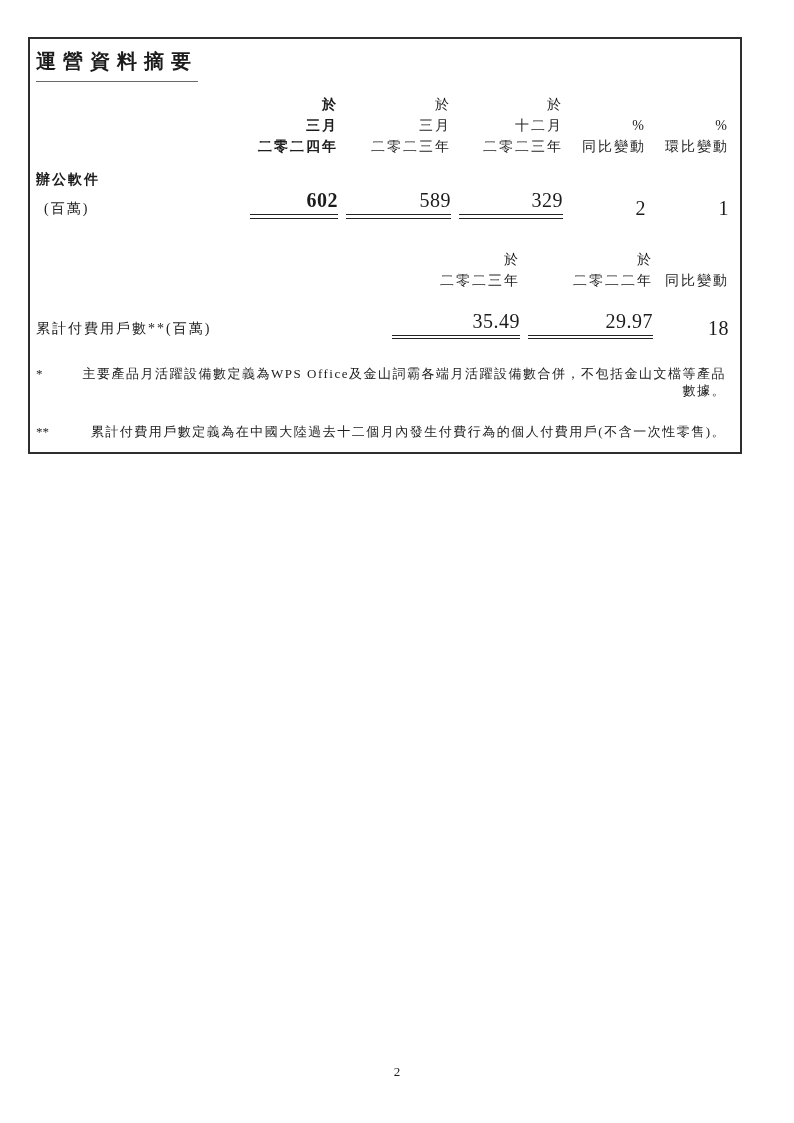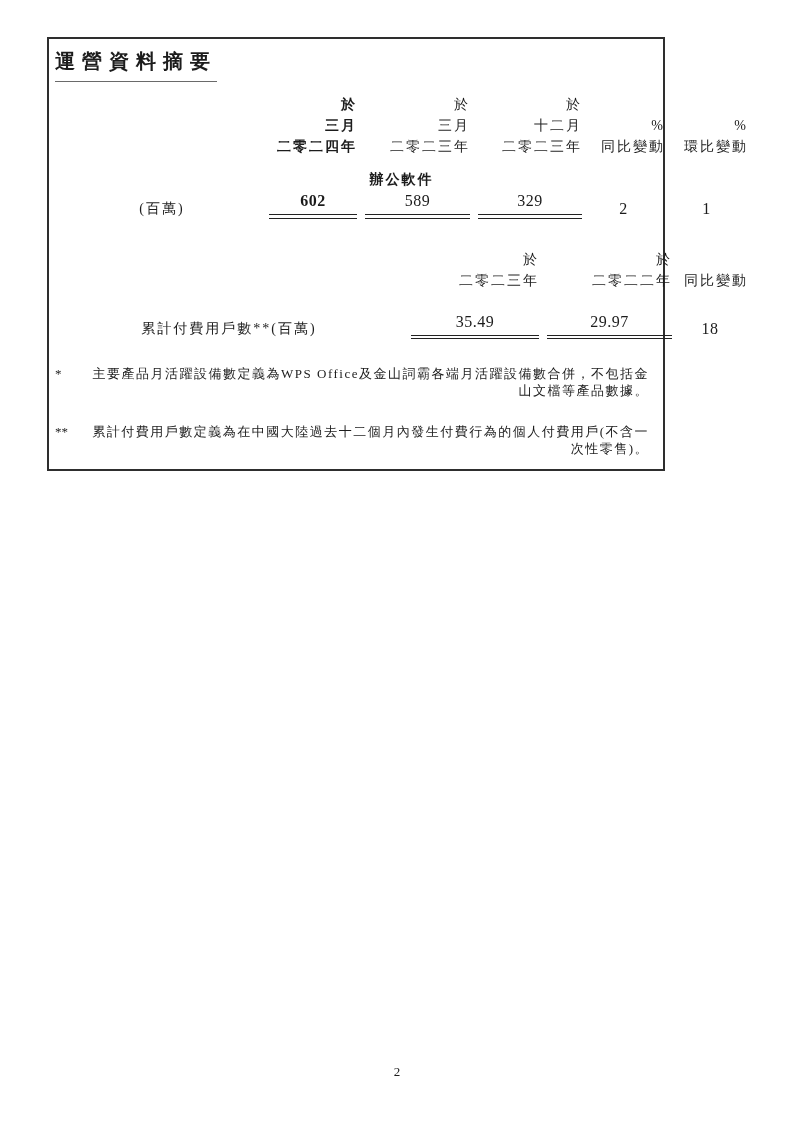--- a/index.html
+++ b/index.html
@@ -11,23 +11,23 @@
   }
   .page {
     position: relative;
     width: 794px;
     height: 1123px;
     background: #ffffff;
     overflow: hidden;
   }
   .summary-box {
     position: absolute;
-    left: 47px;
+    left: 28px;
     top: 37px;
-    width: 618px;
+    width: 714px;
     box-sizing: border-box;
     border: 2px solid #2e2e2e;
     padding: 10px 14px 12px 6px;
     background: #ffffff;
   }
   .section-title {
     margin: 0;
     display: inline-block;
     font-size: 20px;
     font-weight: bold;
@@ -45,26 +45,26 @@
   table.t1 { margin-top: 12px; }
   table.t2 { margin-top: 30px; }
   .datatable td {
     padding: 0;
     font-size: 14px;
     line-height: 21px;
     letter-spacing: 2px;
     vertical-align: bottom;
     white-space: nowrap;
     overflow: visible;
-    text-align: center;
   }
   .datatable td.num-col { text-align: right; }
   .datatable td.num {
+    text-align: right;
     letter-spacing: 0.5px;
-    font-size: 16px;
+    font-size: 20px;
   }
   .bold { font-weight: bold; }
   .section-row td { padding-top: 12px; }
   .t2 .data-row td { padding-top: 20px; }
   .indent { padding-left: 8px !important; }
   .dbl {
     display: block;
     margin-top: 3px;
     height: 2.5px;
     border-top: 1.3px solid #222;

